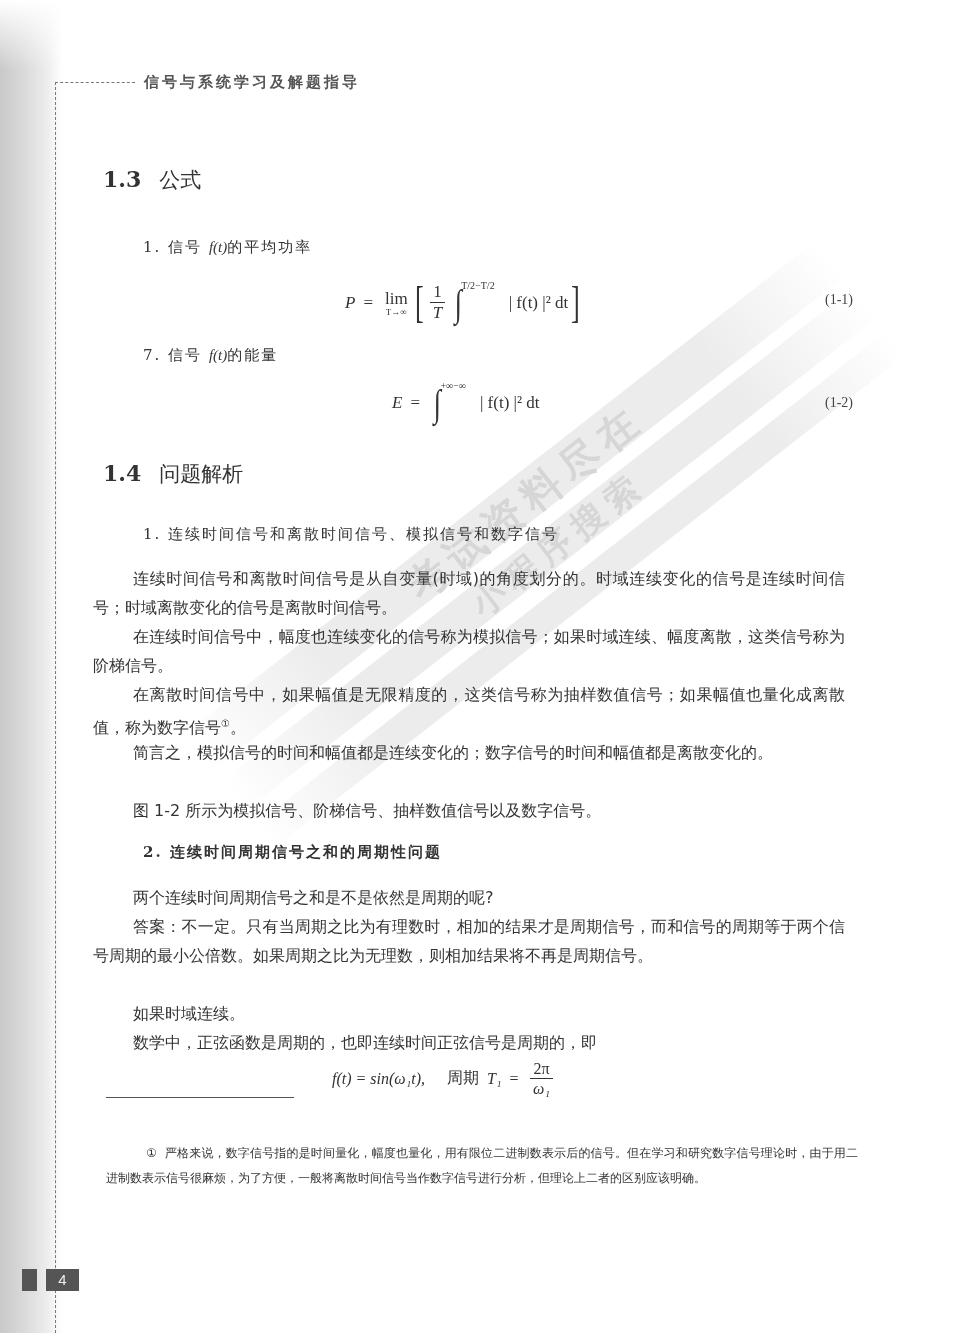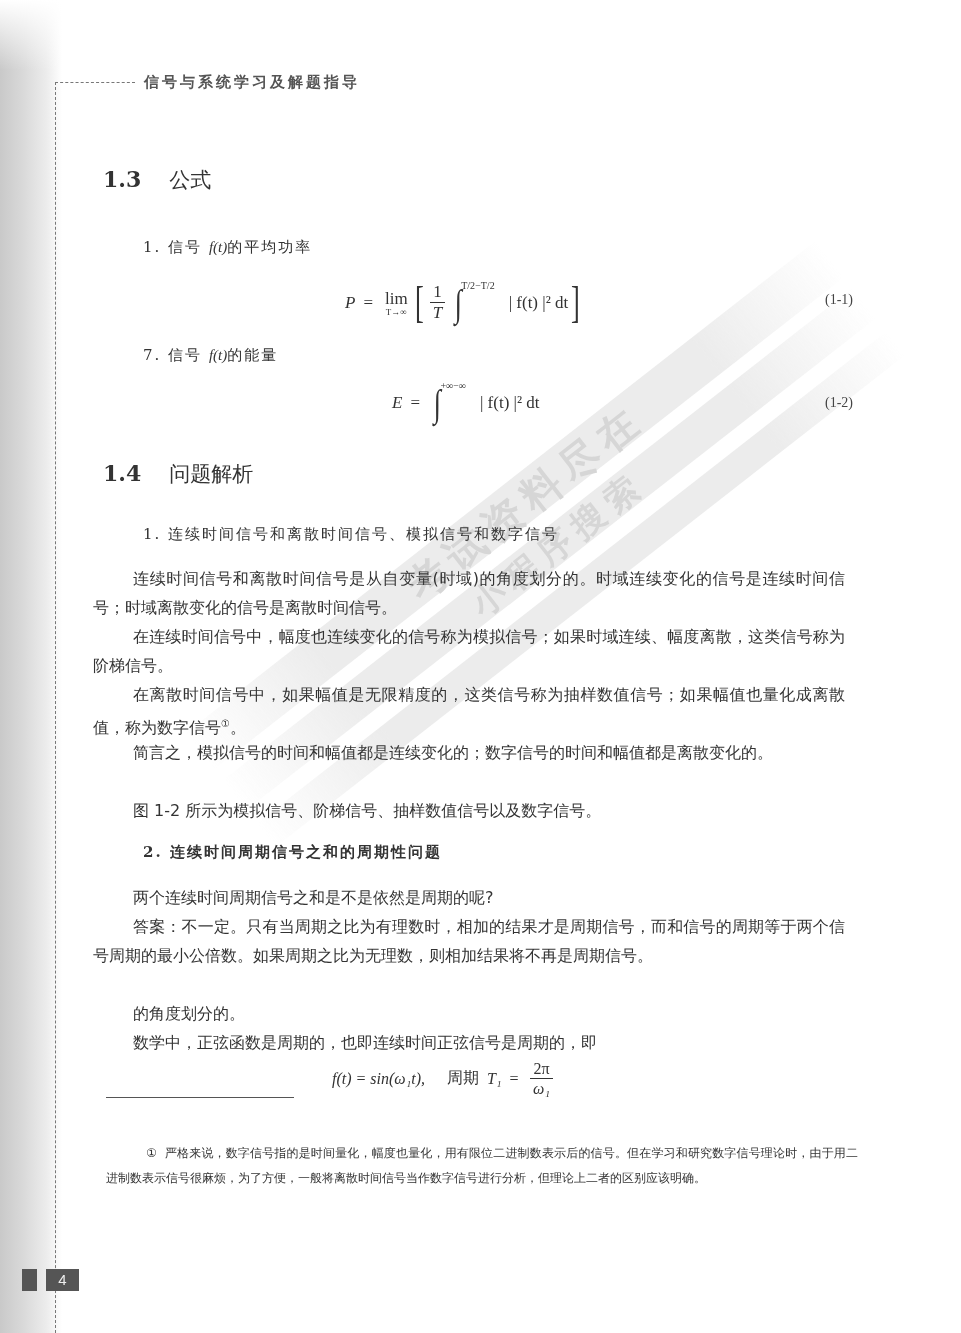--- a/index.html
+++ b/index.html
@@ -45,21 +45,21 @@
       font-family: "DejaVu Sans", sans-serif; font-weight: bold; font-size: 40px; color: #b5b5b5;
       letter-spacing: 8px;
     }
     .wm-text.t1 { top: 90px; }
     .wm-text.t2 { top: 148px; font-size: 34px; }
 
     .section-title {
       position: absolute; left: 103px; font-size: 22px; font-weight: bold; color: #333;
       font-family: "DejaVu Serif", serif;
     }
-    .section-title .num { margin-right: 28px; }
+    .section-title .num { margin-right: 18px; }
     .section-title .label { font-family: "DejaVu Sans", sans-serif; font-weight: normal; font-size: 21px; }
 
     .sub {
       position: absolute; left: 143px; font-size: 15px; letter-spacing: 2px; color: #333;
     }
     .sub i { font-family: "Liberation Serif", serif; font-style: italic; letter-spacing: 0; }
 
     .formula {
       position: absolute; font-family: "Liberation Serif", serif; font-size: 17px; color: #333;
       display: flex; align-items: center;
@@ -176,21 +176,21 @@
 <div class="para" style="top:680px;">
   <span>在离散时间信号中，如果幅值是无限精度的，这类信号称为抽样数值信号；如果幅值也量化成离散值，称为数字信号</span><sup>①</sup><span>。</span>
 </div>
 <div class="para" style="top:738px;">简言之，模拟信号的时间和幅值都是连续变化的；数字信号的时间和幅值都是离散变化的。</div>
 <div class="para" style="top:796px;">图 1-2 所示为模拟信号、阶梯信号、抽样数值信号以及数字信号。</div>
 
 <div class="sub" style="top:843px;font-weight:bold;">2. 连续时间周期信号之和的周期性问题</div>
 
 <div class="para" style="top:883px;">两个连续时间周期信号之和是不是依然是周期的呢?</div>
 <div class="para" style="top:912px;">答案：不一定。只有当周期之比为有理数时，相加的结果才是周期信号，而和信号的周期等于两个信号周期的最小公倍数。如果周期之比为无理数，则相加结果将不再是周期信号。</div>
-<div class="para" style="top:999px;">的角度划分的。</div>
+<div class="para" style="top:999px;">如果时域连续。</div>
 <div class="para" style="top:1028px;">数学中，正弦函数是周期的，也即连续时间正弦信号是周期的，即</div>
 
 <div class="formula" style="left:332px; top:1060px; font-size:16px;">
   <i>f(t) = sin(ω₁t),</i>
   <span style="margin-left:22px; font-family:'DejaVu Sans',sans-serif;">周期</span>
   <i style="margin-left:8px;">T₁</i>
   <span style="margin:0 8px;">=</span>
   <span class="frac">
     <span class="top">2π</span>
     <i class="bot">ω₁</i>

